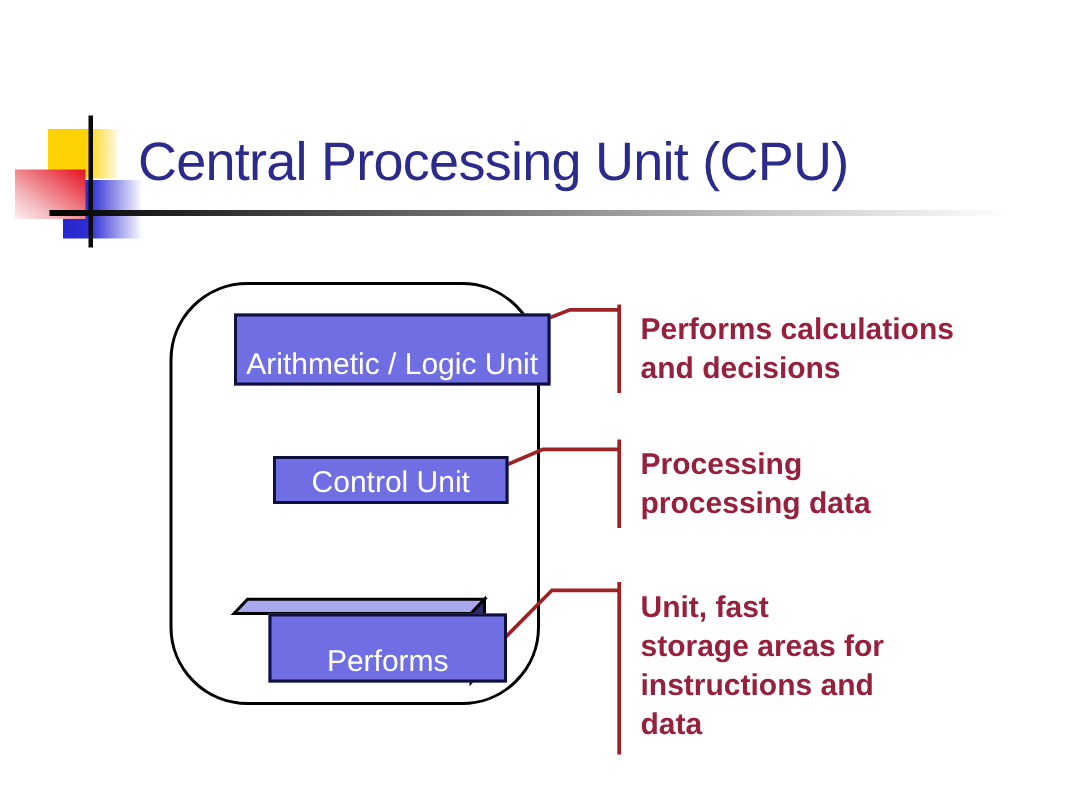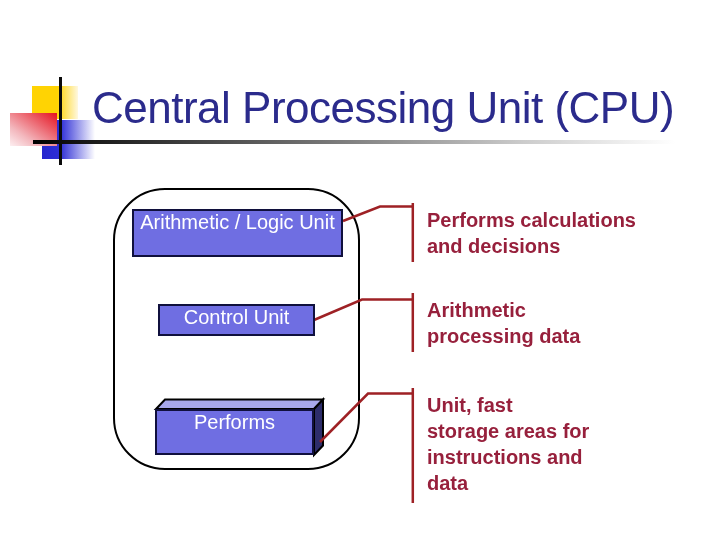--- a/index.html
+++ b/index.html
@@ -11,35 +11,35 @@
   .deco-yellow{left:32px;top:86px;width:46px;height:33px;
     background:linear-gradient(to right,#ffd303 0%,#ffd303 55%,#fff8e0 100%);}
   .deco-blue{left:42px;top:120px;width:53px;height:39px;
     background:linear-gradient(to right,#2626ce 0%,#2f2fd6 35%,#ffffff 100%);}
   .deco-red{left:10px;top:113px;width:47px;height:33px;
     background:linear-gradient(to bottom left,#e51220 0%,#f3b7bd 70%,#fdeff1 100%);}
   .deco-vline{left:59px;top:77px;width:3px;height:88px;background:#0a0a0a;}
   .deco-hline{left:33px;top:140px;width:655px;height:3.5px;
     background:linear-gradient(to right,#000 0%,#1c1c1c 10%,#777 45%,#ccc 75%,#fff 98%);}
 
-  .title{position:absolute;left:92px;top:84px;font-size:44px;line-height:48px;
+  .title{position:absolute;left:92px;top:84px;font-size:36px;line-height:48px;
     color:var(--title,#2b2b8c);white-space:nowrap;letter-spacing:-0.5px;}
 
   
   .cpu-container{position:absolute;left:113px;top:188px;width:247px;height:282px;
     border:2.5px solid var(--container-border,#000);border-radius:52px;box-sizing:border-box;}
 
   svg.overlay{position:absolute;left:0;top:0;width:720px;height:540px;pointer-events:none;}
   .connector{stroke:var(--connector,#9e2125);stroke-width:2.5;fill:none;}
   .cube-top{fill:var(--cube-top,#a8a8ec);stroke:#000;stroke-width:2;}
   .cube-side{fill:var(--cube-side,#2d2d6b);stroke:#000;stroke-width:2;}
 
   .dbox{position:absolute;box-sizing:border-box;background:var(--box-fill,#6f6ee2);
-    border:2px solid var(--box-border,#10103d);display:flex;align-items:flex-start;justify-content:center;
-    color:var(--box-text,#fff);font-size:20px;white-space:nowrap;}
+    border:2px solid var(--box-border,#10103d);display:flex;align-items:flex-end;justify-content:center;
+    color:var(--box-text,#fff);font-size:20px;white-space:nowrap;margin-left:24px;}
   .box-alu{left:132px;top:209px;width:211px;height:48px;}
   .box-control{left:158px;top:304px;width:157px;height:32px;}
   .box-registers{left:155px;top:409px;width:159px;height:46px;}
 
   
   .annotation{position:absolute;left:427px;width:270px;
     color:var(--annotation-text,#97203c);font-size:20px;line-height:26px;font-weight:bold;}
   .ann-1{top:207px;} .ann-2{top:297px;} .ann-3{top:392px;}
 </style>
 </head>
@@ -80,21 +80,21 @@
   </div>
   <div class="dbox box-registers">
     <span>Performs</span>
   </div>
 
   <div class="annotation ann-1">
     <div>Performs calculations</div>
     <div>and decisions</div>
   </div>
   <div class="annotation ann-2">
-    <div>Arithmetic</div>
+    <div>Processing</div>
     <div>processing data</div>
   </div>
   <div class="annotation ann-3">
     <div>Unit, fast</div>
     <div>storage areas for</div>
     <div>instructions and</div>
     <div>data</div>
   </div>
 
 </div>

